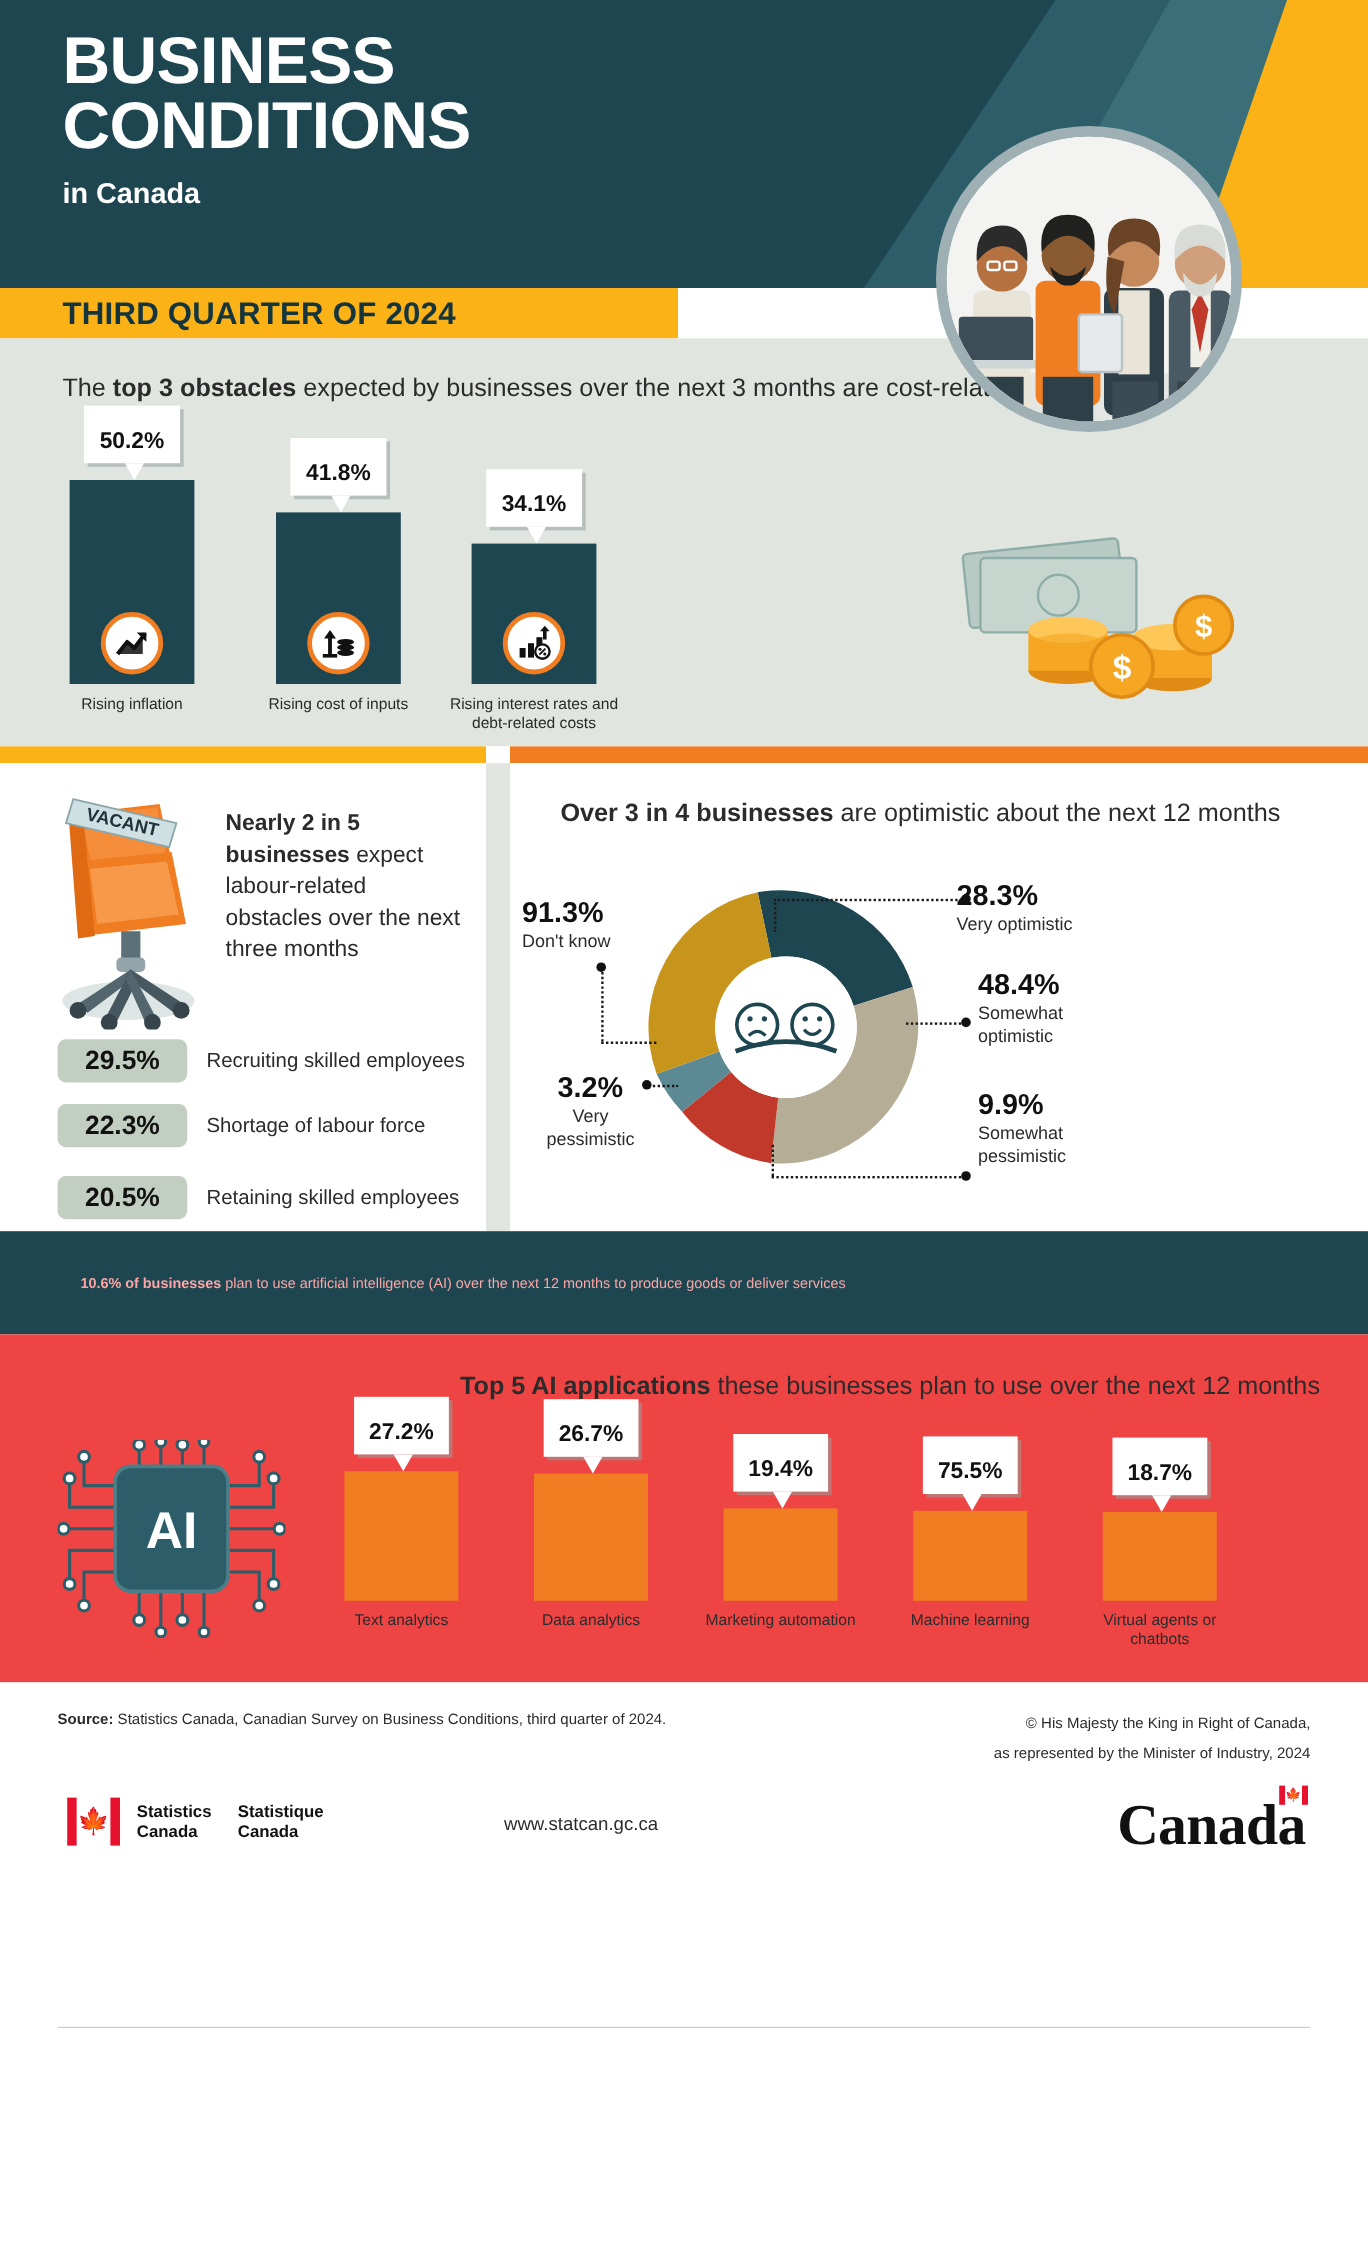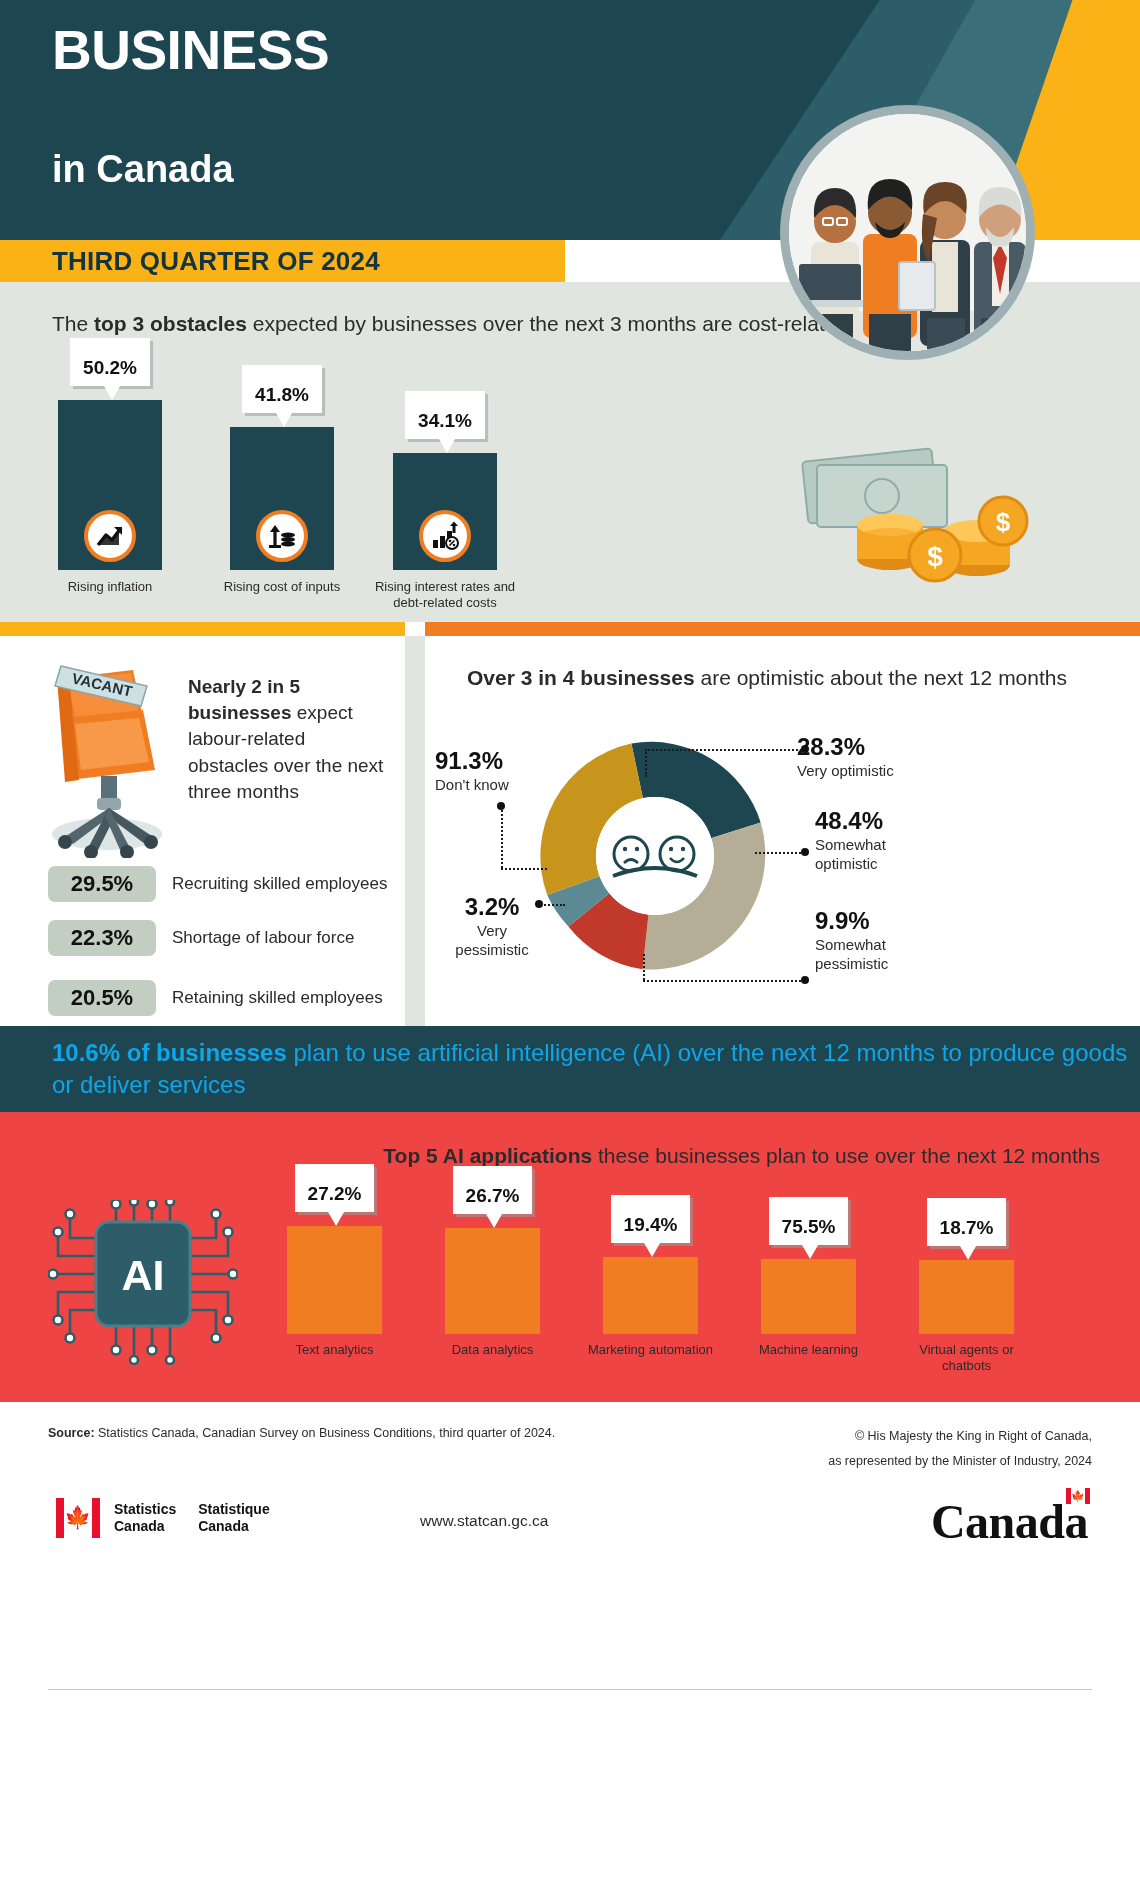--- a/index.html
+++ b/index.html
@@ -33,21 +33,21 @@
     background:#fbb217;
     clip-path:polygon(55% 0, 100% 0, 100% 100%, 0 100%);
   }
   .title-main {
     position:absolute; left:52px; top:24px;
     font-size:55px; font-weight:900; color:#ffffff;
     line-height:0.98; letter-spacing:-0.5px;
   }
   .title-sub {
     position:absolute; left:52px; top:148px;
-    font-size:38px; font-weight:700; color:#ffffff;
+    font-size:24px; font-weight:700; color:#ffffff;
   }
   .yellow-band {
     position:relative;
     height:42px; width:565px;
     background:#fbb217;
     display:flex; align-items:center;
   }
   .yellow-band span {
     margin-left:52px; font-size:26px; font-weight:700; color:#14353d;
     letter-spacing:0.2px;
@@ -163,21 +163,21 @@
   .dotline.h { border-top:2.5px dotted #1a1a1a; }
   .dotline.v { border-left:2.5px dotted #1a1a1a; }
   .dot { position:absolute; width:8px; height:8px; border-radius:50%; background:#111; }
 
   
   .ai-banner {
     position:relative; background:#1d4651; height:86px;
     display:flex; align-items:center;
   }
   .ai-banner p {
-    margin-left:52px; color:#0ea5e9; font-size:24px; line-height:1.35;
+    margin-left:67px; color:#fca5a5; font-size:12px; line-height:1.35;
   }
   .ai-banner b { font-weight:700; }
 
   
   .sec3 { position:relative; height:290px; background:#ef4444; }
   .sec3-head {
     position:absolute; left:0; right:40px; top:32px; text-align:right;
     font-size:21px; color:#2b2b2b;
   }
   .sec3-head b { font-weight:700; }
@@ -232,20 +232,21 @@
 </head>
 <body>
 
 <div class="header">
   <div class="hdr-angle-a"></div>
   <div class="hdr-angle-b"></div>
   <div class="hdr-angle-yellow"></div>
 
   <div class="title-main">
     <div>BUSINESS</div>
+    <div>CONDITIONS</div>
   </div>
   <div class="title-sub">in Canada</div>
 </div>
 
 <div class="yellow-band">
   <span>THIRD QUARTER OF 2024</span>
   <div class="yellow-band-right"></div>
 </div>
 
 <div class="people-circle">

